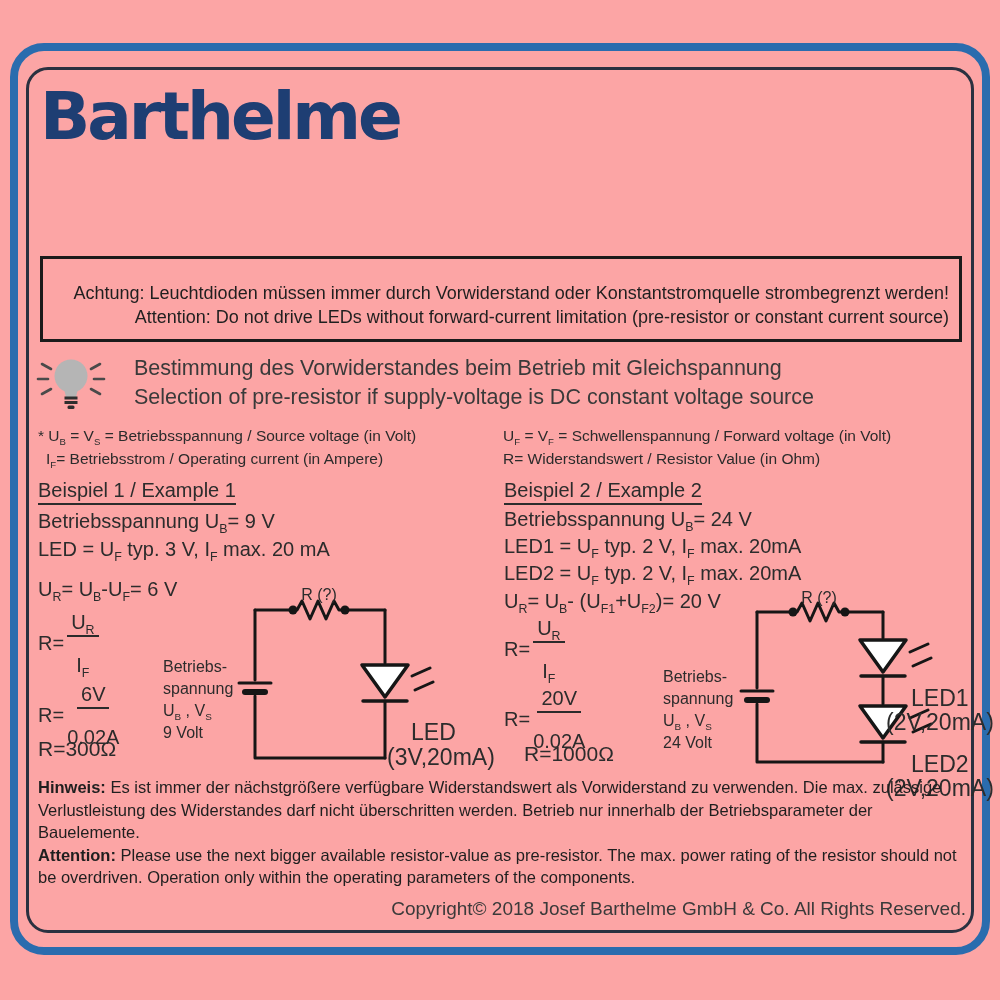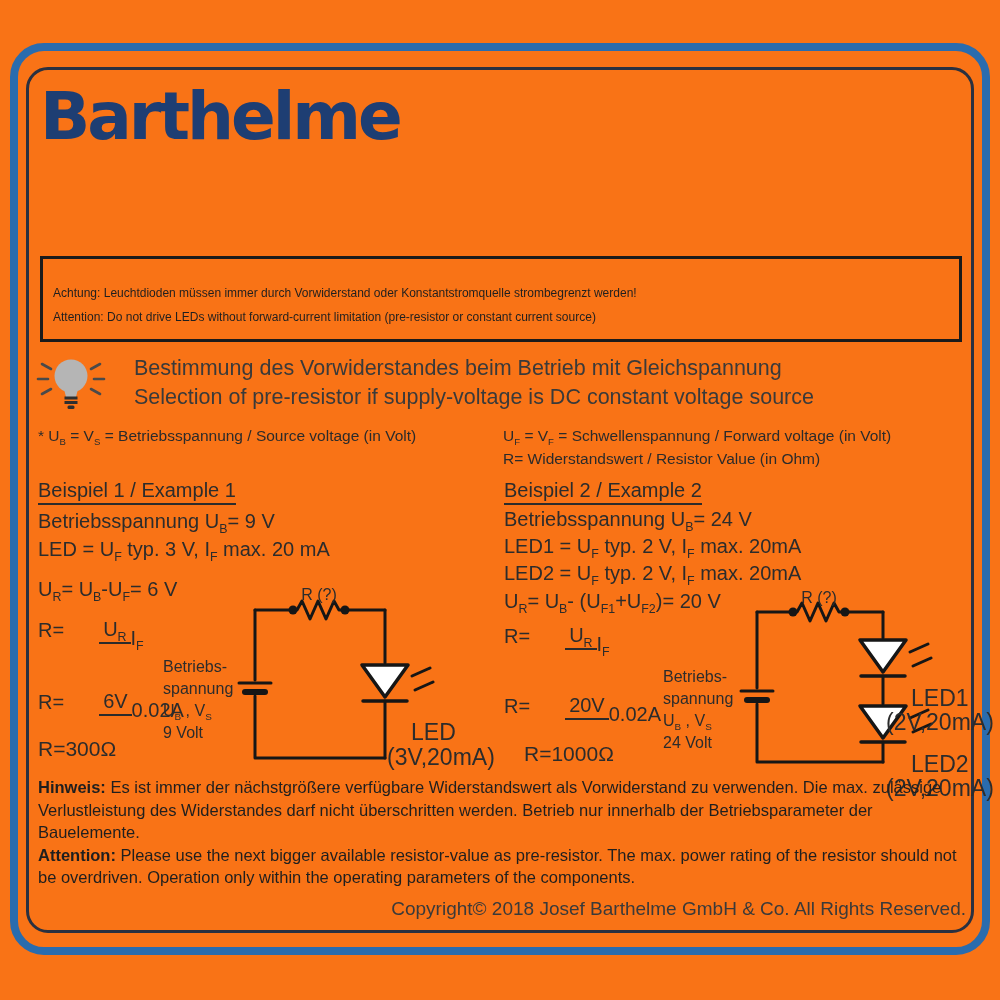--- a/index.html
+++ b/index.html
@@ -1,33 +1,33 @@
 <!DOCTYPE html>
 <html style="--frame_blue: #2a6cae; --frame_dark: #2a3140; --logo_blue: #1e3e73;"><head>
 <meta charset="utf-8">
 <style>
   html,body{margin:0;padding:0;background:#fff;}
-  .page{position:relative;width:1000px;height:1000px;background:#f97316;overflow:hidden;
+  .page{position:relative;width:1000px;height:1000px;background:#fca5a5;overflow:hidden;
         font-family:"Liberation Sans",sans-serif;color:#2e2e2e;}
   .abs{position:absolute;}
   .frame-outer{left:10px;top:43px;width:980px;height:912px;border:8px solid var(--frame_blue,#2a6cae);
                border-radius:34px;box-sizing:border-box;}
   .frame-inner{left:26px;top:67px;width:948px;height:866px;border:3px solid var(--frame_dark,#2a3140);
                border-radius:22px;box-sizing:border-box;}
   .logo{left:40px;top:84px;font-family:"DejaVu Sans",sans-serif;font-weight:bold;font-size:66px;
         letter-spacing:-3px;color:var(--logo_blue,#1e3e73);line-height:1;}
   .warning-box{left:40px;top:256px;width:922px;height:86px;border:3px solid #1b1b1b;
-               box-sizing:border-box;padding:22px 10px 0 10px;font-size:12px;line-height:24px;color:#1f1f1f;}
+               box-sizing:border-box;padding:22px 10px 0 10px;font-size:18px;line-height:24px;color:#1f1f1f;text-align:right;}
   .heading{left:114px;top:354px;font-size:21.5px;line-height:29px;color:#3a3a3a;margin-left:20px;}
   .legend{font-size:15.5px;line-height:23px;color:#2b2b2b;}
   .legend .indent{margin-left:8px;}
   .ex-title{font-size:20px;color:#2c2c2c;border-bottom:2px solid #2c2c2c;display:inline-block;padding-bottom:1px;}
   .ex-line{font-size:20px;color:#2c2c2c;white-space:nowrap;}
   .eq{display:flex;align-items:center;gap:3px;font-size:20px;color:#2c2c2c;}
-  .frac{display:inline-flex;flex-direction:row;align-items:center;line-height:1.2;margin-left:32px;}
+  .frac{display:inline-flex;flex-direction:column;align-items:center;line-height:1.2;}
   .frac .num{padding:0 4px 1px;border-bottom:2px solid #2b2b2b;}
   .frac .den{padding-top:16px;}
   .result{font-size:21px;color:#2c2c2c;}
   sub{font-size:0.62em;line-height:0;}
   .circuit-label{font-size:16px;color:#2c2c2c;line-height:22px;}
   .led-label{font-size:23px;color:#2c2c2c;white-space:nowrap;margin-top:38px;}
   .notes{left:38px;top:776px;width:928px;font-size:16.5px;line-height:22.5px;color:#1f1f1f;}
   .notes b{font-weight:bold;}
   .copyright{left:0;top:898px;width:966px;text-align:right;font-size:19px;color:#3a3a3a;}
   svg path,svg polygon,svg line{vector-effect:non-scaling-stroke;}
@@ -63,20 +63,21 @@
     <rect x="34.5" y="56.5" width="7" height="3.5" rx="1.5" fill="#2e2e2e"></rect>
   </svg>
 
   <div class="abs heading">
     <div>Bestimmung des Vorwiderstandes beim Betrieb mit Gleichspannung</div>
     <div>Selection of pre-resistor if supply-voltage is DC constant voltage source</div>
   </div>
 
   <div class="abs legend" style="left:38px;top:424px">
     <div>* U<sub>B</sub> = V<sub>S</sub> = Betriebsspannung / Source voltage (in Volt)</div>
+    <div class="indent">I<sub>F</sub>= Betriebsstrom / Operating current (in Ampere)</div>
   </div>
   <div class="abs legend" style="left:503px;top:424px">
     <div>U<sub>F</sub> = V<sub>F</sub> = Schwellenspannung / Forward voltage (in Volt)</div>
     <div>R= Widerstandswert / Resistor Value (in Ohm)</div>
   </div>
 
   <div class="abs ex-title" style="left:38px;top:479px">Beispiel 1 / Example 1</div>
   <div class="abs ex-line" style="left:38px;top:510px">Betriebsspannung U<sub>B</sub>= 9 V</div>
   <div class="abs ex-line" style="left:38px;top:538px">LED = U<sub>F</sub> typ. 3 V, I<sub>F</sub> max. 20 mA</div>
   <div class="abs ex-line" style="left:38px;top:578px">U<sub>R</sub>= U<sub>B</sub>-U<sub>F</sub>= 6 V</div>

